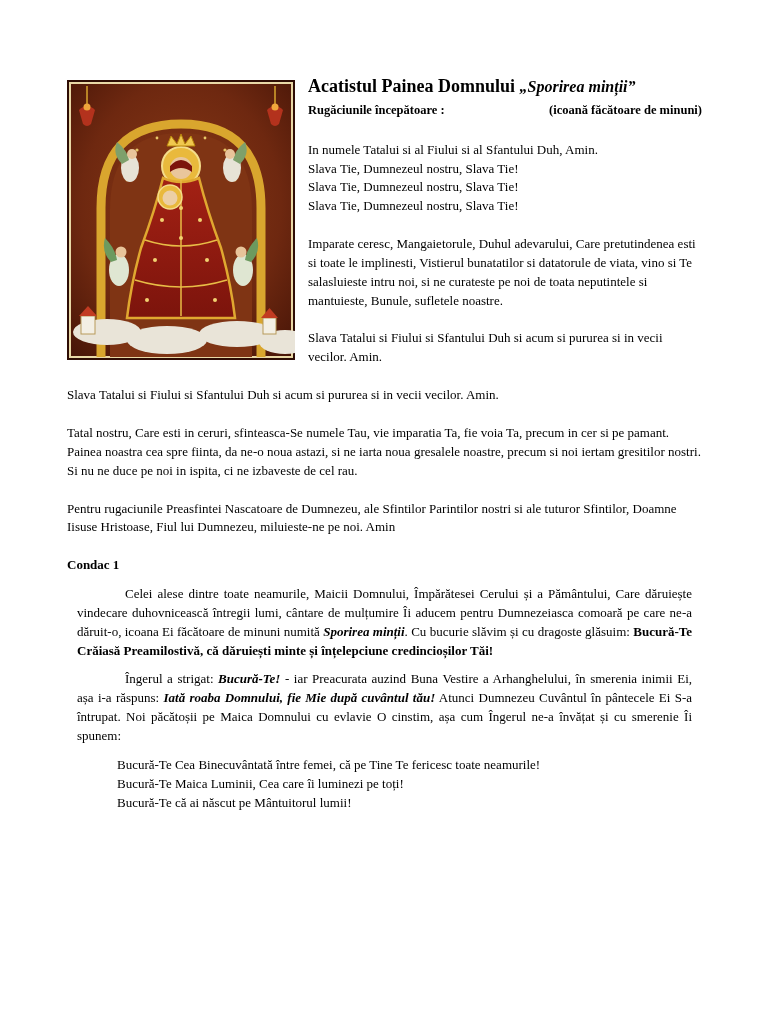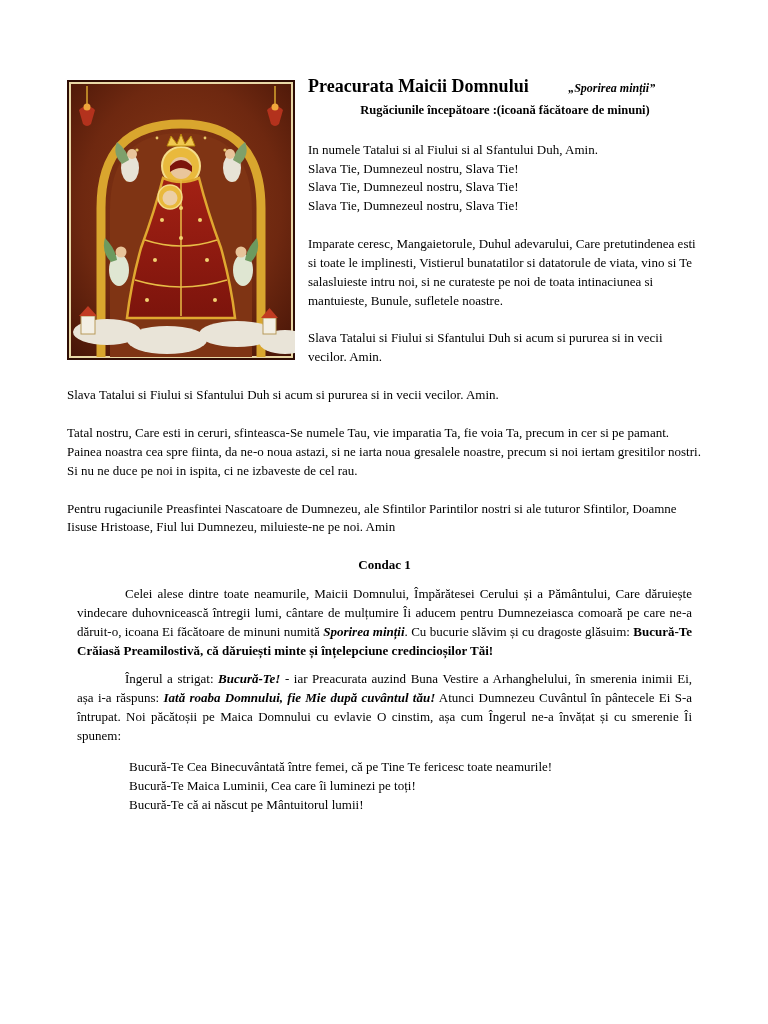--- a/index.html
+++ b/index.html
@@ -4,27 +4,27 @@
 <style>
   * { box-sizing: border-box; }
   html, body { margin: 0; padding: 0; background: #9a9a9a; }
   .page {
     width: 768px; height: 1024px; margin: 0 auto; background: #ffffff;
     padding: 76px 66px 20px 67px; overflow: hidden;
     font-family: "Liberation Serif", serif; color: #000; font-size: 13px; line-height: 1.45;
   }
   .icon-figure { float: left; width: 228px; height: 280px; margin: 4px 13px 16px 0; }
   .doc-title { font-size: 18px; font-weight: bold; margin: 0 0 3px; line-height: 1.2; }
-  .doc-title .quote { font-style: italic; font-size: 12px; margin-left: 35px; }
-  .subhead { display: flex; justify-content: center; font-weight: bold; font-size: 12.5px; margin: 0 0 22px; }
+  .doc-title .quote { font-style: italic; font-size: 16px; }
+  .subhead { display: flex; justify-content: space-between; font-weight: bold; font-size: 12.5px; margin: 0 0 22px; }
   .block { margin: 0 0 19px; font-family: Liberation Serif, serif; }
-  .block.tight { margin: 12px; }
+  .block.tight { margin: 0; }
   .justify { text-align: justify; }
   .first-indent { text-indent: 48px; }
-  .heading { font-weight: bold; text-align: center; margin: 14px 0 2px; }
+  .heading { font-weight: bold; text-align: left; margin: 14px 0 2px; }
   .indented .line { padding-left: 50px; }
   p { margin: 0 0 19px; }
   p.tight { margin: 10px; }
 </style>
 </head>
 <body>
 
 <div class="page">
 
   <div class="icon-figure">
@@ -109,37 +109,37 @@
       <g>
         <rect x="14" y="236" width="14" height="18" fill="#f3efe4" stroke="#b89a5a"></rect>
         <path d="M12 236 L21 226 L30 236 Z" fill="#c23b22"></path>
         <rect x="196" y="238" width="13" height="16" fill="#f3efe4" stroke="#b89a5a"></rect>
         <path d="M194 238 L202.5 228 L211 238 Z" fill="#c23b22"></path>
       </g>
     </svg>
   </div>
 
   <div class="doc-title">
-    <span>Preacurata Maicii Domnului</span>
+    <span>Acatistul Painea Domnului</span>
     <span class="quote">„Sporirea minții”</span>
   </div>
 
   <div class="subhead">
     <span>Rugăciunile începătoare :</span>
     <span>(icoană făcătoare de minuni)</span>
   </div>
 
   <div id="blocks">
       <div class="block">
         <div class="line">In numele Tatalui si al Fiului si al Sfantului Duh, Amin.</div>
         <div class="line">Slava Tie, Dumnezeul nostru, Slava Tie!</div>
         <div class="line">Slava Tie, Dumnezeul nostru, Slava Tie!</div>
         <div class="line">Slava Tie, Dumnezeul nostru, Slava Tie!</div>
       </div>
-      <p class=""><span>Imparate ceresc, Mangaietorule, Duhul adevarului, Care pretutindenea esti si toate le implinesti, Vistierul bunatatilor si datatorule de viata, vino si Te salasluieste intru noi, si ne curateste pe noi de toata intinaciunea si mantuieste, Bunule, sufletele noastre.</span></p>
+      <p class=""><span>Imparate ceresc, Mangaietorule, Duhul adevarului, Care pretutindenea esti si toate le implinesti, Vistierul bunatatilor si datatorule de viata, vino si Te salasluieste intru noi, si ne curateste pe noi de toata neputintele si mantuieste, Bunule, sufletele noastre.</span></p>
       <p class=""><span>Slava Tatalui si Fiului si Sfantului Duh si acum si pururea si in vecii vecilor. Amin.</span></p>
       <p class=""><span>Slava Tatalui si Fiului si Sfantului Duh si acum si pururea si in vecii vecilor. Amin.</span></p>
       <p class=""><span>Tatal nostru, Care esti in ceruri, sfinteasca-Se numele Tau, vie imparatia Ta, fie voia Ta, precum in cer si pe pamant. Painea noastra cea spre fiinta, da ne-o noua astazi, si ne iarta noua gresalele noastre, precum si noi iertam gresitilor nostri. Si nu ne duce pe noi in ispita, ci ne izbaveste de cel rau.</span></p>
       <p class=""><span>Pentru rugaciunile Preasfintei Nascatoare de Dumnezeu, ale Sfintilor Parintilor nostri si ale tuturor Sfintilor, Doamne Iisuse Hristoase, Fiul lui Dumnezeu, miluieste-ne pe noi. Amin</span></p>
       <div class="heading">Condac 1</div>
       <p class=" justify first-indent tight"><span>Celei alese dintre toate neamurile, Maicii Domnului, Împărătesei Cerului și a Pământului, Care dăruiește vindecare duhovnicească întregii lumi, cântare de mulțumire Îi aducem pentru Dumnezeiasca comoară pe care ne-a dăruit-o, icoana Ei făcătoare de minuni numită </span><span style="font-weight: bold; font-style: italic;">Sporirea minții</span><span>. Cu bucurie slăvim și cu dragoste glăsuim: </span><span style="font-weight: bold;">Bucură-Te Crăiasă Preamilostivă, că dăruiești minte și înțelepciune credincioșilor Tăi!</span></p>
       <p class=" justify first-indent tight"><span>Îngerul a strigat: </span><span style="font-weight: bold; font-style: italic;">Bucură-Te!</span><span> - iar Preacurata auzind Buna Vestire a Arhanghelului, în smerenia inimii Ei, așa i-a răspuns: </span><span style="font-weight: bold; font-style: italic;">Iată roaba Domnului, fie Mie după cuvântul tău!</span><span> Atunci Dumnezeu Cuvântul în pântecele Ei S-a întrupat. Noi păcătoșii pe Maica Domnului cu evlavie O cinstim, așa cum Îngerul ne-a învățat și cu smerenie Îi spunem:</span></p>
       <div class="block indented tight">
         <div class="line">Bucură-Te Cea Binecuvântată între femei, că pe Tine Te fericesc toate neamurile!</div>
         <div class="line">Bucură-Te Maica Luminii, Cea care îi luminezi pe toți!</div>

